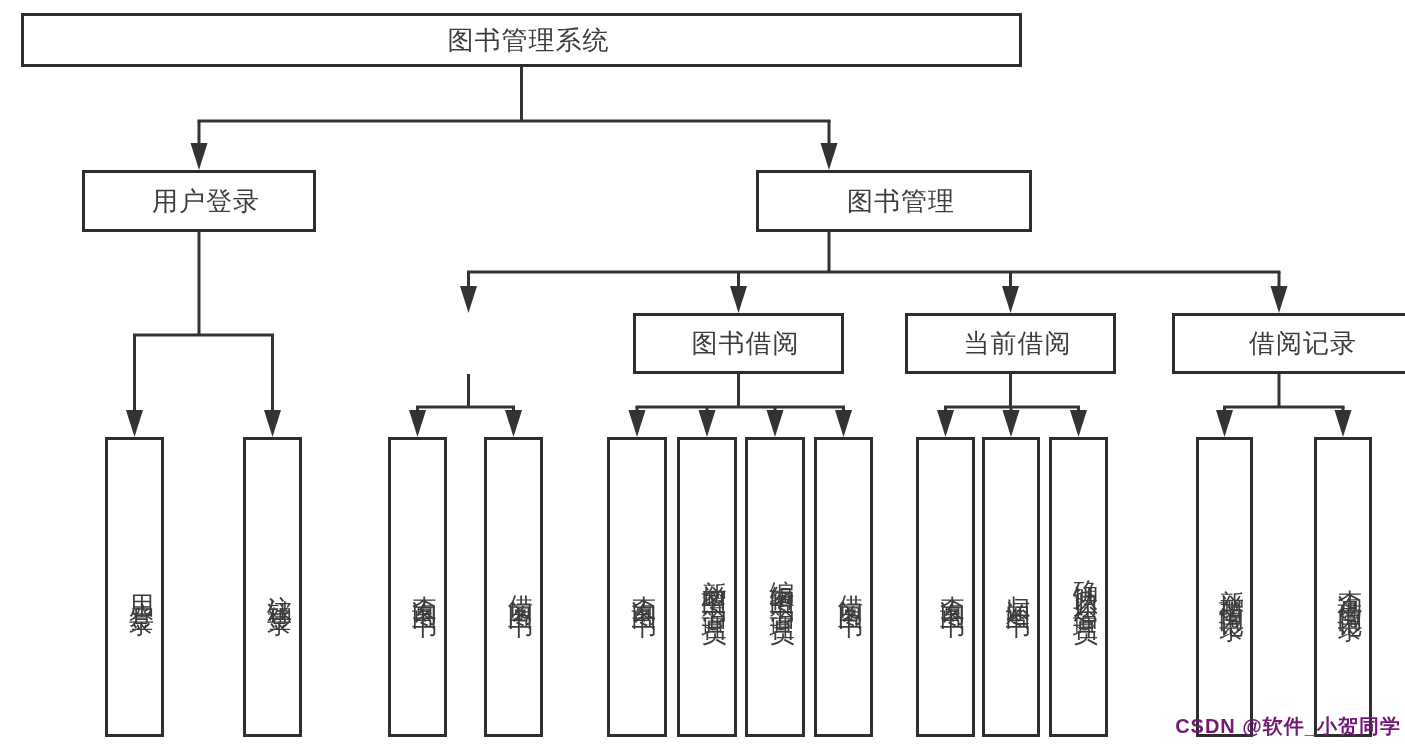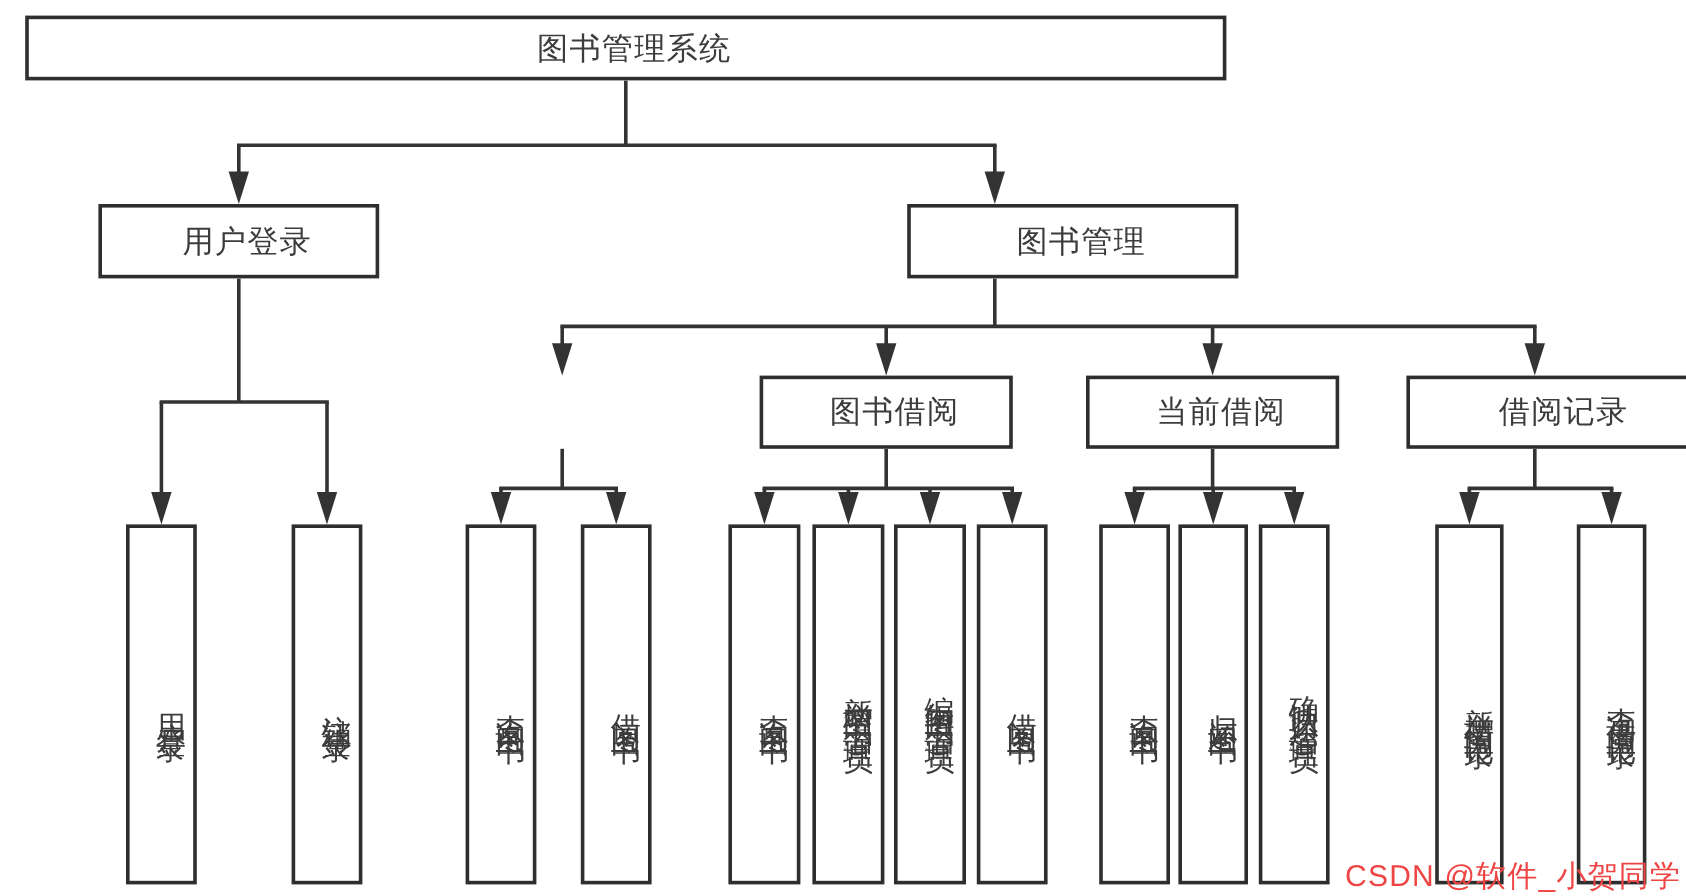--- a/index.html
+++ b/index.html
@@ -39,25 +39,26 @@
     writing-mode:vertical-rl;
     text-orientation:mixed;
     font-size:25px;
     letter-spacing:6px;
     line-height:1;
   }
   .watermark{
     position:absolute;
     top:713px;
     right:4px;
-    font-size:25px;
+    font-size:20px;
     letter-spacing:1px;
-    color:#ef4444;
+    color:#701a75;
     z-index:10;
     white-space:nowrap;
+    font-weight:bold;
   }
 </style>
 </head>
 <body>
 
 <div class="canvas">
 
   <svg class="connectors" width="1405" height="747" viewBox="0 0 1405 747">
       <line x1="521.5" y1="67" x2="521.5" y2="121" stroke="#333333" stroke-width="3"></line>
       <line x1="199" y1="232" x2="199" y2="335" stroke="#333333" stroke-width="3"></line>

